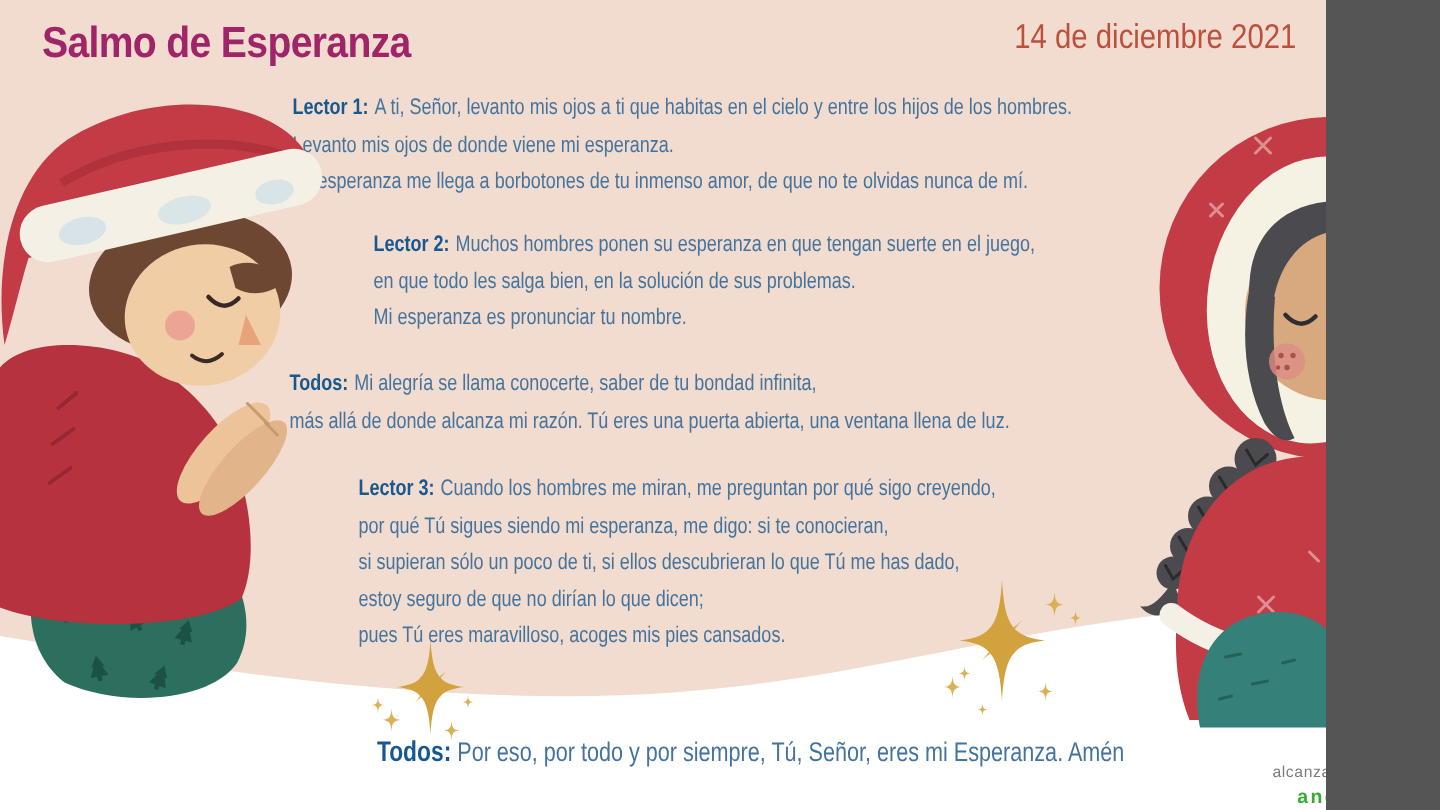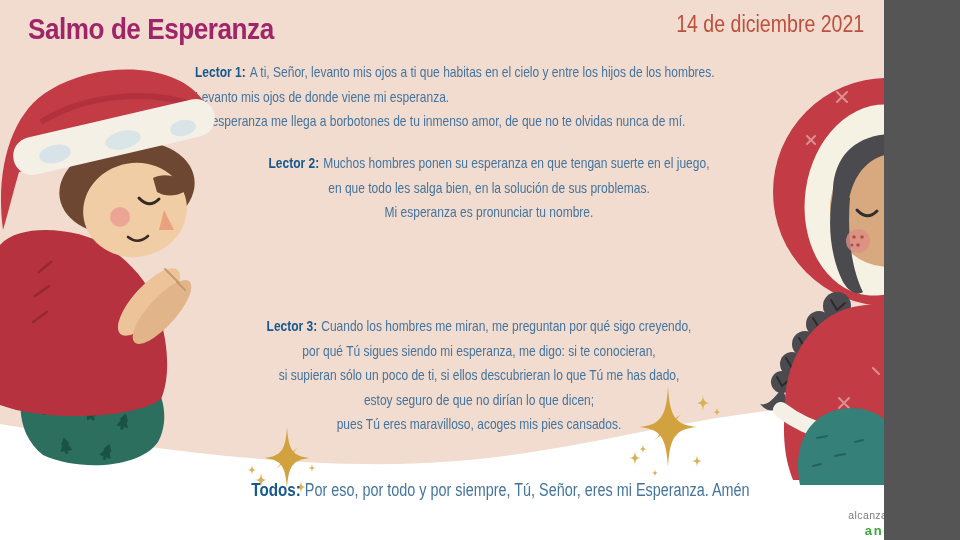--- a/index.html
+++ b/index.html
@@ -6,24 +6,24 @@
   .slide{position:relative;width:884px;height:540px;overflow:hidden;
          background:#f1dccf;font-family:Liberation Sans, sans-serif;}
   .abs{position:absolute;}
   .title{left:28px;top:13px;font-size:29px;font-weight:bold;color:#a02468;
          letter-spacing:-.5px;transform:scaleX(.9);transform-origin:0 0;white-space:nowrap;}
   .date{right:20px;top:11px;font-size:23px;color:#bd4f3d;
         transform:scaleX(.85);transform-origin:100% 0;white-space:nowrap;}
   .block{position:absolute;color:#44749e;font-size:15px;line-height:24.5px;}
   .ln{white-space:nowrap;transform:scaleX(.8);}
   .left .ln{transform-origin:0 50%;}
-  .center{text-align:center;}
+  .center{}
   .center .ln{transform-origin:50% 50%;}
   .lbl{font-weight:bold;color:#17598f;margin-right:5px;}
-  .closing{left:189px;top:476px;width:616px;text-align:right;font-size:18px;
+  .closing{left:189px;top:487px;width:616px;text-align:right;font-size:18px;
            color:#44749e;line-height:28px;}
   .closing .lbl{font-size:19px;}
   .logo{left:835px;top:479px;width:134px;text-align:center;line-height:1;}
   .logo-tree{display:block;margin:0 auto -15px auto;}
   .logo-row{font-size:10.5px;color:#7c7c7c;letter-spacing:.4px;display:flex;
             justify-content:center;gap:24px;}
   .logo-sub{font-size:13px;font-weight:bold;color:#3aa935;letter-spacing:1.6px;margin-top:3px;}
   svg{display:block;}
 </style>
 </head>
@@ -69,20 +69,24 @@
     <div class="ln">Levanto mis ojos de donde viene mi esperanza.</div>
     <div class="ln">La esperanza me llega a borbotones de tu inmenso amor, de que no te olvidas nunca de mí.</div>
   </div>
 
   <div class="block center" style="left:189px;top:151px;width:600px;">
     <div class="ln"><span class="lbl">Lector 2:</span><span>Muchos hombres ponen su esperanza en que tengan suerte en el juego,</span></div>
     <div class="ln">en que todo les salga bien, en la solución de sus problemas.</div>
     <div class="ln">Mi esperanza es pronunciar tu nombre.</div>
   </div>
 
+  <div class="block left" style="left:193px;top:244px;width:600px;">
+    <div class="ln"><span class="lbl">Todos:</span><span>Mi alegría se llama conocerte, saber de tu bondad infinita,</span></div>
+    <div class="ln">más allá de donde alcanza mi razón. Tú eres una puerta abierta, una ventana llena de luz.</div>
+  </div>
 
   <div class="block center" style="left:179px;top:314px;width:600px;">
     <div class="ln"><span class="lbl">Lector 3:</span><span>Cuando los hombres me miran, me preguntan por qué sigo creyendo,</span></div>
     <div class="ln">por qué Tú sigues siendo mi esperanza, me digo: si te conocieran,</div>
     <div class="ln">si supieran sólo un poco de ti, si ellos descubrieran lo que Tú me has dado,</div>
     <div class="ln">estoy seguro de que no dirían lo que dicen;</div>
     <div class="ln">pues Tú eres maravilloso, acoges mis pies cansados.</div>
   </div>
 
   <div class="abs closing">

